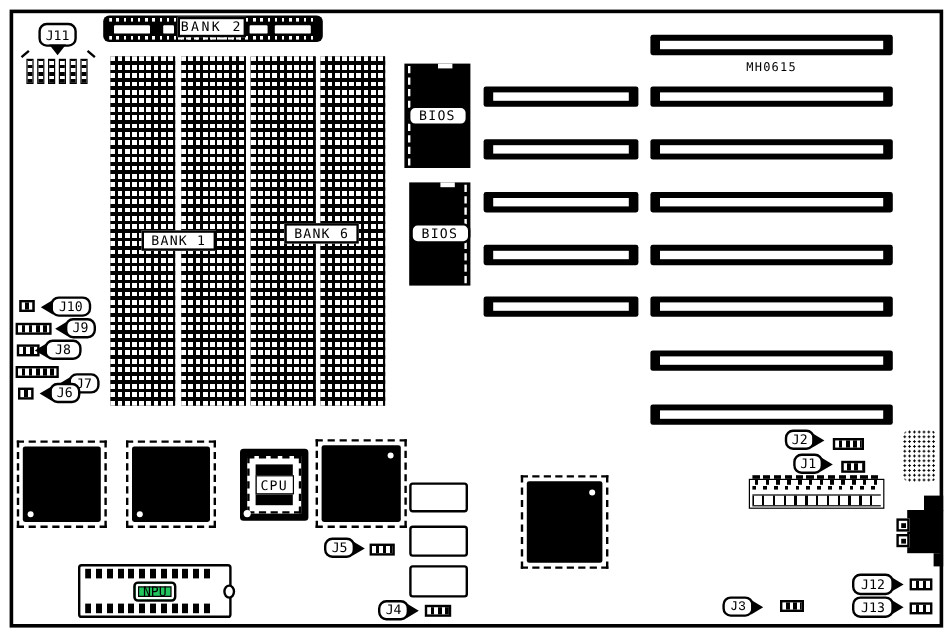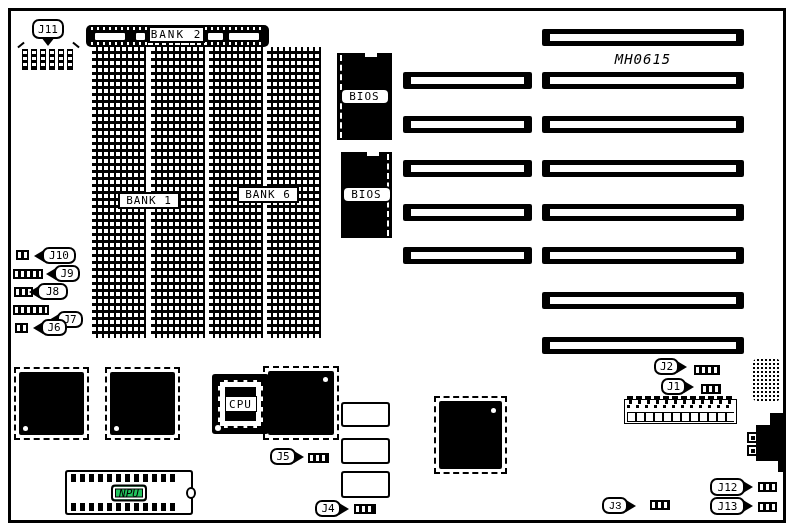--- a/index.html
+++ b/index.html
@@ -62,37 +62,37 @@
   .slot::before{content:'';position:absolute;left:8px;right:8px;top:5px;height:7px;background:#fff;}
   .slot.l{left:403px;width:129px;}
   .slot.r{left:542px;width:202px;}
 
   
   .qfp{background:#000;border-radius:2px;}
   .qfp::before{content:'';position:absolute;inset:-5px;border:2.5px dashed #000;}
   .qfp .dot{position:absolute;width:5px;height:5px;background:#fff;border-radius:50%;}
 
   
-  .cpu{left:212px;top:374px;width:57px;height:60px;background:#000;border-radius:3px;}
+  .cpu{left:200px;top:374px;width:57px;height:60px;background:#000;border-radius:3px;}
   .cpu .ring{position:absolute;inset:6px;background:#fff;border:2px dashed #000;}
   .cpu .core{position:absolute;inset:13px;background:#000;}
   .cpu .lbl{position:absolute;left:50%;top:50%;transform:translate(-50%,-50%);width:32px;height:16px;
       background:#fff;border:1px solid #000;display:flex;align-items:center;justify-content:center;
       font-size:11px;letter-spacing:1px;z-index:2;}
   .cpu .dot{position:absolute;left:3px;bottom:3px;width:6px;height:6px;background:#fff;border-radius:50%;}
 
   
   .npu{left:65px;top:470px;width:128px;height:45px;background:#fff;border:2.5px solid #000;border-radius:3px;}
   .npu .prow{position:absolute;left:4px;right:16px;height:8px;
       background:repeating-linear-gradient(90deg,#000 0 5px,transparent 5px 9px);}
   .npu .notch{position:absolute;right:-5px;top:50%;transform:translateY(-50%);width:10px;height:12px;
       background:#fff;border:2px solid #000;border-radius:50%;}
   .npu .lbl{position:absolute;left:50%;top:50%;transform:translate(-50%,-50%);width:36px;height:17px;
       background:#22c55e;border:2px solid #000;border-radius:4px;box-shadow:inset 0 0 0 2px #fff,inset 0 0 0 3px #000;
-      display:flex;align-items:center;justify-content:center;font-size:11px;z-index:2;font-style:italic;}
+      display:flex;align-items:center;justify-content:center;font-size:11px;z-index:2;}
 
   
   .xtal{left:341px;width:49px;background:#fff;border:2px solid #000;border-radius:3px;}
 
   
   .kbd{left:543px;top:445px;width:128px;height:45px;background:#000;}
   .kbd .lbl{position:absolute;left:48px;top:17px;width:33px;height:15px;background:#fff;border:1px solid #000;
       display:flex;align-items:center;justify-content:center;font-size:11px;letter-spacing:1px;}
   .kbd .dashrow{position:absolute;left:4px;right:4px;bottom:4px;height:2px;
       background:repeating-linear-gradient(90deg,#fff 0 5px,transparent 5px 9px);}
@@ -111,29 +111,29 @@
 
   
   .patch{left:752px;top:358px;width:29px;height:44px;border-radius:7px;
       background-image:radial-gradient(#000 32%,transparent 33%);background-size:4px 4px;}
 
   
   .edgeblk{background:#000;}
   .tab{width:11px;height:11px;background:#fff;border:2px solid #000;
       background-image:linear-gradient(#000,#000);background-size:4px 4px;background-position:center;background-repeat:no-repeat;}
 
-  .mh{font-size:14px;letter-spacing:1px;text-align:center;font-style:italic;}
+  .mh{font-size:10px;letter-spacing:1px;text-align:center;}
 </style>
 </head>
 <body>
 
 <div id="stage">
   <div class="abs board"></div>
 
-  <div class="abs simm" style="left:86px;width:183px;margin-top:12px;">
+  <div class="abs simm" style="left:86px;width:183px;">
     <div class="dots" style="top:2px;"></div>
     <div class="dots" style="bottom:2px;"></div>
     <div class="bar" style="left:9px;width:30px;"></div>
     <div class="bar" style="left:50px;width:9px;"></div>
     <div class="bar" style="left:122px;width:15px;"></div>
     <div class="bar" style="left:143px;width:30px;"></div>
     <div class="dashline" style="left:62px;width:57px;"></div>
     <div class="lbl" style="left:62px;width:57px;">BANK 2</div>
   </div>
 

